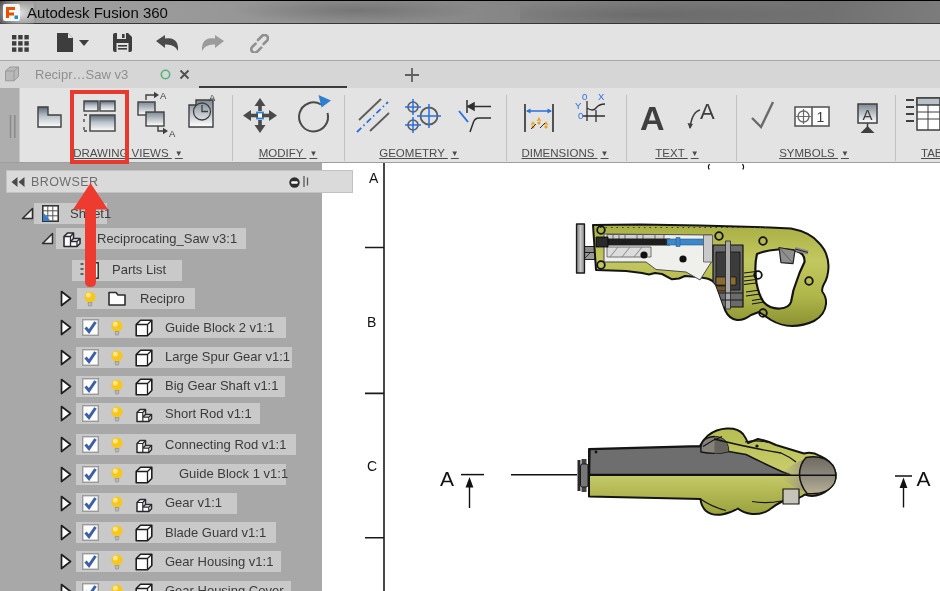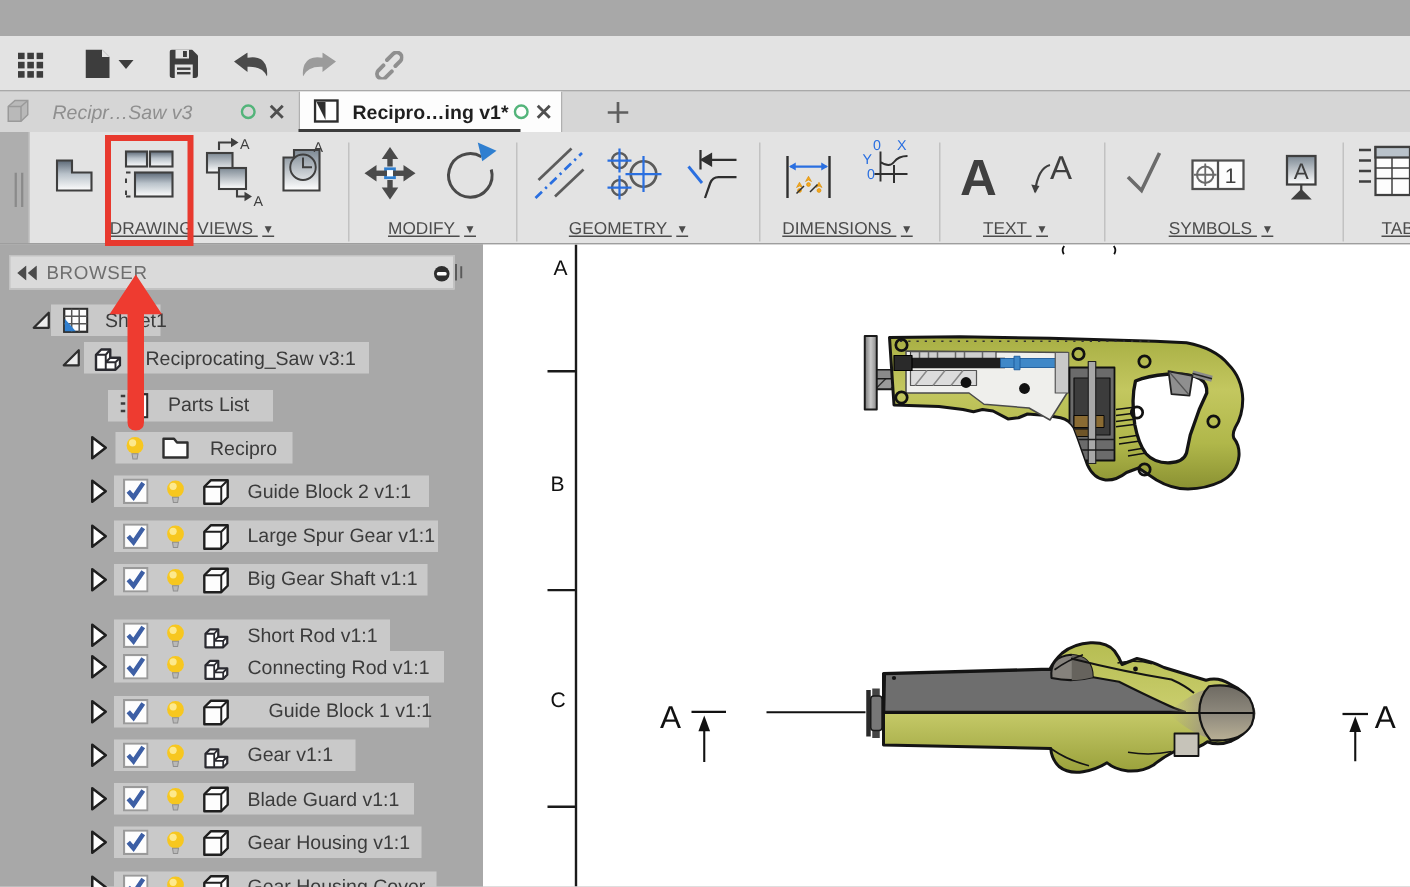--- a/index.html
+++ b/index.html
@@ -19,31 +19,42 @@
 #canvas{position:absolute;top:163px;left:0;width:940px;height:428px;background:#a8a8a8;}
 #sheet{position:absolute;left:322px;top:0;width:618px;height:428px;background:#fff;}
 .glabel{position:absolute;top:59px;font-size:11.5px;color:#4c4c4c;white-space:nowrap;transform:translateX(-50%);text-decoration:underline;}
 .glabel .dn{font-size:8px;position:relative;top:-1px;margin-left:3px;}
 .vsep{position:absolute;top:7px;height:66px;width:1px;background:#c2c2c2;}
 
 .tabtxt{font-size:13px;white-space:nowrap;}
 #activetab{position:absolute;left:199px;top:0;width:176px;height:27px;background:#fdfdfd;border-left:1px solid #b0b0b0;border-right:1px solid #b0b0b0;box-sizing:border-box;}
 #tabuline{position:absolute;left:199px;top:25px;width:148px;height:2px;background:#3c3c3c;}
 
-#bheader{position:absolute;left:6px;top:7px;width:297px;height:23px;background:#dadada;border:1px solid #c2c2c2;box-sizing:border-box;}
+#bheader{position:absolute;left:6px;top:7px;width:347px;height:23px;background:#dadada;border:1px solid #c2c2c2;box-sizing:border-box;}
 #btitle{position:absolute;left:24px;top:4px;font-size:12.5px;color:#6e6e6e;letter-spacing:.4px;}
 .trow{position:absolute;height:21px;background:#c9c9c9;}
 .tlabel{position:absolute;top:2.5px;font-size:13px;color:#3b3b3b;white-space:nowrap;}
 
 #redbox{position:absolute;left:70px;top:90px;width:59px;height:74px;border:4.5px solid #e8392e;box-sizing:border-box;}
 </style>
 </head>
 <body>
 <div id="app">
 
+ <div id="titlebar">
+  <div class="glow"></div>
+  <div class="abs" style="left:230px;top:0;width:250px;height:23px;background:radial-gradient(ellipse at 50% 40%,rgba(40,40,40,.25),rgba(40,40,40,0) 70%)"></div>
+  <div class="abs" style="left:520px;top:0;width:300px;height:23px;background:radial-gradient(ellipse at 40% 60%,rgba(30,30,30,.18),rgba(30,30,30,0) 75%)"></div>
+  <svg class="abs" style="left:3px;top:3px" width="17" height="17" viewBox="0 0 17 17">
+    <rect x="0" y="0" width="17" height="17" rx="2" fill="#f7f7f7"></rect>
+    <path d="M3 14 V3 h9 v3 h-6 v2.5 h5 v3 h-5 V14 Z" fill="#e65300"></path>
+    <rect x="11.5" y="11.5" width="3.5" height="3.5" fill="#1a8fd1"></rect>
+  </svg>
+  <div id="ttext">Autodesk Fusion 360</div>
+ </div>
 
  <div id="qbar">
 
   <svg class="abs" style="left:12px;top:11px" width="17" height="17" viewBox="0 0 17 17">
     <g fill="#3d3d3d">
       <rect x="0" y="0" width="4.4" height="4.4"></rect>
           <rect x="6.2" y="0" width="4.4" height="4.4"></rect>
           <rect x="12.4" y="0" width="4.4" height="4.4"></rect>
       <rect x="0" y="6.2" width="4.4" height="4.4"></rect>
           <rect x="6.2" y="6.2" width="4.4" height="4.4"></rect>
@@ -83,40 +94,27 @@
       <path d="M7.6 4.6 l4.2-4.2 a3.4 3.4 0 0 1 4.8 4.8 l-3.4 3.4" transform="translate(0.4,1.4)"></path>
     </g>
   </svg>
  </div>
 
  <div id="tabrow">
   <svg class="abs" style="left:4px;top:5px" width="16" height="16" viewBox="0 0 16 16">
     <path d="M1.5 5 L6 1 H14.5 V10.5 L10 14.8 H1.5 Z" fill="#b9b9b9" stroke="#9a9a9a" stroke-width="1"></path>
     <path d="M1.5 5 H10 L14.5 1 M10 5 V14.8" stroke="#9a9a9a" stroke-width="1" fill="none"></path>
   </svg>
-  <div class="tabtxt abs" style="left:35px;top:6px;color:#8f8f8f;font-style:italic;">Recipr…Saw v3</div>
+  <div class="tabtxt abs" style="left:35px;top:6px;color:#8f8f8f;">Recipr…Saw v3</div>
   <svg class="abs" style="left:160px;top:8px" width="11" height="11" viewBox="0 0 11 11">
         <circle cx="5.5" cy="5.5" r="4.2" fill="none" stroke="#53b47a" stroke-width="1.6"></circle>
       </svg>
   <svg class="abs" style="left:179px;top:8px" width="11" height="11" viewBox="0 0 11 11">
         <path d="M1.5 1.5 L9.5 9.5 M9.5 1.5 L1.5 9.5" stroke="#4f4f4f" stroke-width="1.9"></path>
       </svg>
-  <div id="activetab">
-    <svg class="abs" style="left:9px;top:5px" width="17" height="16" viewBox="0 0 17 16">
-      <rect x="1" y="1" width="15" height="14" fill="#fff" stroke="#2e2e2e" stroke-width="1.6"></rect>
-      <path d="M2 2 l6 12 V2 Z" fill="#2e2e2e"></path>
-    </svg>
-    <div class="tabtxt abs" style="left:35px;top:6px;color:#1f1f1f;font-weight:bold;">Recipro…ing v1*</div>
-    <svg class="abs" style="left:142px;top:8px" width="11" height="11" viewBox="0 0 11 11">
-          <circle cx="5.5" cy="5.5" r="4.2" fill="none" stroke="#53b47a" stroke-width="1.6"></circle>
-        </svg>
-    <svg class="abs" style="left:157px;top:8px" width="11" height="11" viewBox="0 0 11 11">
-          <path d="M1.5 1.5 L9.5 9.5 M9.5 1.5 L1.5 9.5" stroke="#4f4f4f" stroke-width="1.9"></path>
-        </svg>
-  </div>
   <div id="tabuline"></div>
   <svg class="abs" style="left:405px;top:7px" width="14" height="14" viewBox="0 0 14 14">
         <path d="M7 0 V14 M0 7 H14" stroke="#5f5f5f" stroke-width="1.8"></path>
       </svg>
  </div>
 
  <div id="ribbon">
   <div class="vsep" style="left:232px"></div>
   <div class="vsep" style="left:344px"></div>
   <div class="vsep" style="left:506px"></div>
@@ -529,21 +527,21 @@
             <circle cx="6" cy="6" r="5.6" fill="#f7c71f"></circle>
             <circle cx="4.4" cy="4.2" r="2.4" fill="#fde98c"></circle>
             <path d="M4 11.5 h4 l-0.6 3.5 h-2.8 Z" fill="#b9b9b9" stroke="#8f8f8f" stroke-width="0.7"></path>
           </svg>
 <svg class="abs" style="left:135px;top:2px" width="18" height="18" viewBox="0 0 18 18">
             <path d="M1.2 5.5 L5.5 1.2 H16.8 V12.5 L12.5 16.8 H1.2 Z" fill="#fdfdfd" stroke="#1f1f1f" stroke-width="1.6" stroke-linejoin="round"></path>
             <path d="M1.2 5.5 H12.5 M12.5 5.5 L16.8 1.2 M12.5 5.5 V16.8" fill="none" stroke="#1f1f1f" stroke-width="1.3"></path>
           </svg>
 <div class="tlabel" style="left:165px">Big Gear Shaft v1:1</div>
 </div>
-<div class="abs" style="left:0;top:250px;width:320px;height:21px">
+<div class="abs" style="left:0;top:240px;width:320px;height:21px">
 <div class="trow" style="left:76px;top:0;width:184px"></div>
 <svg class="abs" style="left:60px;top:2px" width="12" height="17" viewBox="0 0 12 17">
             <path d="M1.5 1.5 L10.5 8.5 L1.5 15.5 Z" fill="#fdfdfd" stroke="#1f1f1f" stroke-width="1.7" stroke-linejoin="round"></path>
           </svg>
 <svg class="abs" style="left:82px;top:2px" width="17" height="17" viewBox="0 0 17 17">
             <rect x="0.7" y="0.7" width="15.6" height="15.6" fill="#fdfdfd" stroke="#9a9a9a" stroke-width="1.4"></rect>
             <path d="M3.5 8.5 L7 12.5 L13.5 3" fill="none" stroke="#3d5fa5" stroke-width="3"></path>
           </svg>
 <svg class="abs" style="left:111px;top:3px" width="12" height="16" viewBox="0 0 12 16">
             <circle cx="6" cy="6" r="5.6" fill="#f7c71f"></circle>

